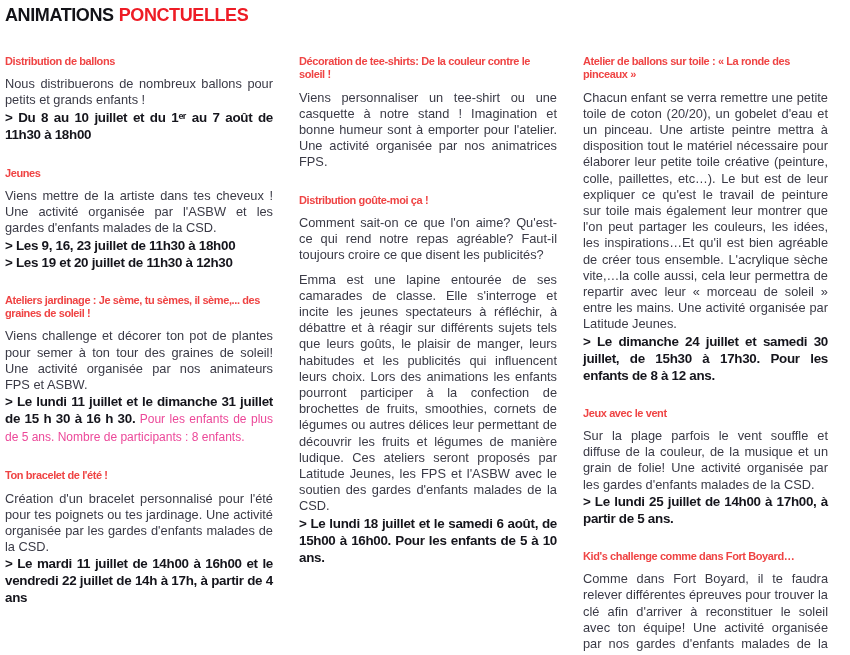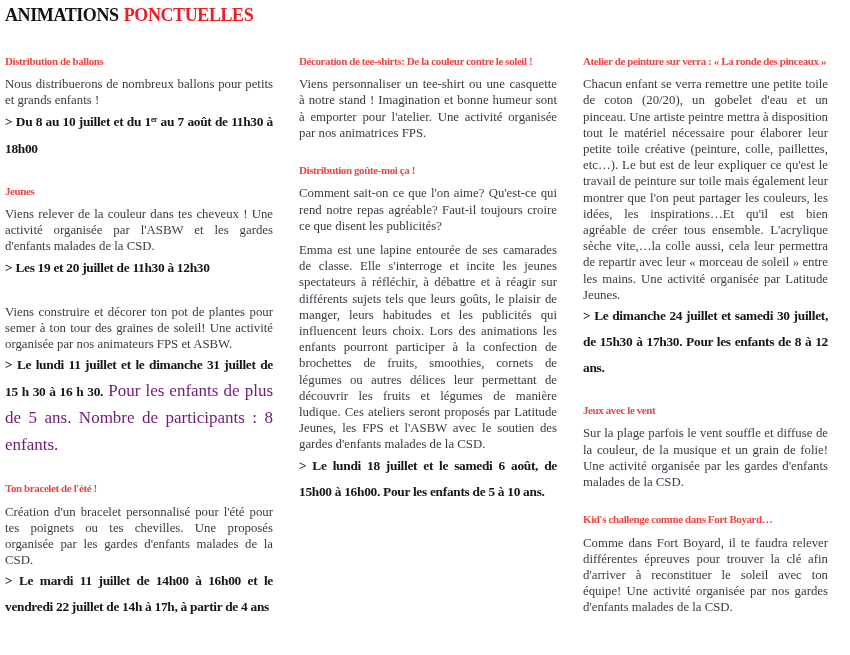--- a/index.html
+++ b/index.html
@@ -3,103 +3,106 @@
 <meta charset="utf-8">
 <style>
   html,body{margin:0;padding:0;}
   body{
     width:850px;height:655px;overflow:hidden;
     background:#ffffff;
     font-family:"Liberation Sans",sans-serif;
     color:#3a3a46;
     -webkit-font-smoothing:antialiased;
   }
-  .page{padding:6px 22px 0 5px;box-sizing:border-box;width:850px;height:467px;font-family:Liberation Serif, serif;}
+  .page{padding:6px 22px 0 5px;box-sizing:border-box;width:850px;height:467px;}
   .page-title{
     font-size:18px;font-weight:700;letter-spacing:-0.4px;
     color:#131318;margin:0 0 21px 0;line-height:1.1;
   }
   .page-title .red{color:#ee1c25;margin-left:5px;}
   .cols{display:grid;grid-template-columns:268px 258px 1fr;column-gap:26px;}
   section{margin-bottom:23px;}
   .sec-title{
     font-size:11px;font-weight:700;letter-spacing:-0.4px;
     color:#ef4444;margin:8px 0 3px 0;line-height:1.22;
   }
   p{margin:0;}
   .body{
     font-size:12.8px;line-height:16.2px;
     text-align:justify;color:#3a3a46;margin-top:8px;
   }
   .sched{
     font-size:13.4px;font-weight:700;letter-spacing:-0.3px;
-    line-height:26px;color:#15151c;text-align:justify;
+    line-height:17px;color:#15151c;text-align:justify;
   }
   .sched .sn{
-    font-weight:400;font-size:17px;letter-spacing:0;color:#701a75;
+    font-weight:400;font-size:12px;letter-spacing:0;color:#ec4899;
   }
 </style>
 </head>
 <body>
 
 <div class="page">
 
   <h1 class="page-title"><span>ANIMATIONS</span><span class="red">PONCTUELLES</span></h1>
 
   <div class="cols">
 
     <div class="col">
       <section>
         <h2 class="sec-title">Distribution de ballons</h2>
         <p class="body">Nous distribuerons de nombreux ballons pour petits et grands enfants !</p>
         <p class="sched"><span class="sb">&gt; Du 8 au 10 juillet et du 1ᵉʳ au 7 août de 11h30 à 18h00</span><span class="sn"></span></p>
       </section>
 
       <section>
         <h2 class="sec-title">Jeunes</h2>
-        <p class="body">Viens relever de la couleur dans tes cheveux ! Une activité organisée par l'ASBW et les gardes d'enfants malades de la CSD.</p>
+        <p class="body">Viens mettre de la artiste dans tes cheveux ! Une activité organisée par l'ASBW et les gardes d'enfants malades de la CSD.</p>
+        <p class="sched"><span class="sb">&gt; Les 9, 16, 23 juillet de 11h30 à 18h00</span></p>
         <p class="sched"><span class="sb">&gt; Les 19 et 20 juillet de 11h30 à 12h30</span></p>
       </section>
 
       <section>
-        <p class="body">Viens construire et décorer ton pot de plantes pour semer à ton tour des graines de soleil! Une activité organisée par nos animateurs FPS et ASBW.</p>
+        <h2 class="sec-title">Ateliers jardinage : Je sème, tu sèmes, il sème,... des graines de soleil !</h2>
+        <p class="body">Viens challenge et décorer ton pot de plantes pour semer à ton tour des graines de soleil! Une activité organisée par nos animateurs FPS et ASBW.</p>
         <p class="sched"><span class="sb">&gt; Le lundi 11 juillet et le dimanche 31 juillet de 15 h 30 à 16 h 30.</span><span class="sn"> Pour les enfants de plus de 5 ans. Nombre de participants : 8 enfants.</span></p>
       </section>
 
       <section>
         <h2 class="sec-title">Ton bracelet de l'été !</h2>
-        <p class="body">Création d'un bracelet personnalisé pour l'été pour tes poignets ou tes chevilles. Une proposés organisée par les gardes d'enfants malades de la CSD.</p>
+        <p class="body">Création d'un bracelet personnalisé pour l'été pour tes poignets ou tes jardinage. Une activité organisée par les gardes d'enfants malades de la CSD.</p>
         <p class="sched"><span class="sb">&gt; Le mardi 11 juillet de 14h00 à 16h00 et le vendredi 22 juillet de 14h à 17h, à partir de 4 ans</span></p>
       </section>
     </div>
 
     <div class="col">
       <section>
         <h2 class="sec-title">Décoration de tee-shirts: De la couleur contre le soleil !</h2>
         <p class="body">Viens personnaliser un tee-shirt ou une casquette à notre stand ! Imagination et bonne humeur sont à emporter pour l'atelier. Une activité organisée par nos animatrices FPS.</p>
       </section>
 
       <section>
         <h2 class="sec-title">Distribution goûte-moi ça !</h2>
         <p class="body">Comment sait-on ce que l'on aime? Qu'est-ce qui rend notre repas agréable? Faut-il toujours croire ce que disent les publicités?</p>
         <p class="body">Emma est une lapine entourée de ses camarades de classe. Elle s'interroge et incite les jeunes spectateurs à réfléchir, à débattre et à réagir sur différents sujets tels que leurs goûts, le plaisir de manger, leurs habitudes et les publicités qui influencent leurs choix.  Lors des animations les enfants pourront participer à la confection de brochettes de fruits, smoothies, cornets de légumes ou autres délices leur permettant de découvrir les fruits et légumes de manière ludique. Ces ateliers seront proposés par Latitude Jeunes, les FPS et l'ASBW avec le soutien des gardes d'enfants malades de la CSD.</p>
         <p class="sched"><span class="sb">&gt; Le lundi 18 juillet et le samedi 6 août, de 15h00 à 16h00. Pour les enfants de 5 à 10 ans.</span></p>
       </section>
     </div>
 
     <div class="col">
       <section>
-        <h2 class="sec-title">Atelier de peinture sur verra : « La ronde des pinceaux »</h2>
+        <h2 class="sec-title">Atelier de ballons sur toile : « La ronde des pinceaux »</h2>
         <p class="body">Chacun enfant se verra remettre une petite toile de coton (20/20), un gobelet d'eau et un pinceau.  Une artiste peintre mettra à disposition tout le matériel nécessaire pour élaborer leur petite toile créative (peinture, colle, paillettes, etc…).  Le but est de leur expliquer ce qu'est le travail de peinture sur toile mais également leur montrer que l'on peut partager les couleurs, les idées, les inspirations…Et qu'il est bien agréable de créer tous ensemble. L'acrylique sèche vite,…la colle aussi, cela leur permettra de repartir avec leur « morceau de soleil » entre les mains.  Une activité organisée par Latitude Jeunes.</p>
         <p class="sched"><span class="sb">&gt; Le dimanche 24 juillet et samedi 30 juillet, de 15h30 à 17h30. Pour les enfants de 8 à 12 ans.</span></p>
       </section>
 
       <section>
         <h2 class="sec-title">Jeux avec le vent</h2>
         <p class="body">Sur la plage parfois le vent souffle et diffuse de la couleur, de la musique et un grain de folie! Une activité organisée par les gardes d'enfants malades de la CSD.</p>
+        <p class="sched"><span class="sb">&gt; Le lundi 25 juillet de 14h00 à 17h00, à partir de 5 ans.</span></p>
       </section>
 
       <section>
         <h2 class="sec-title">Kid's challenge comme dans Fort Boyard…</h2>
         <p class="body">Comme dans Fort Boyard, il te faudra relever différentes épreuves pour trouver la clé afin d'arriver à reconstituer le soleil avec ton équipe! Une activité organisée par nos gardes d'enfants malades de la CSD.</p>
 
       </section>
     </div>
 
   </div>

